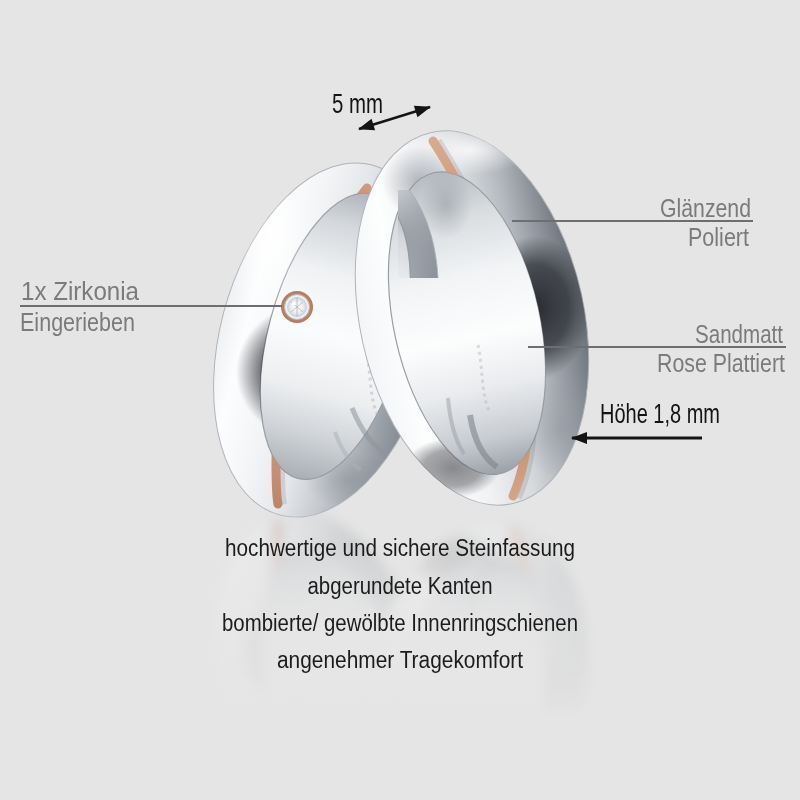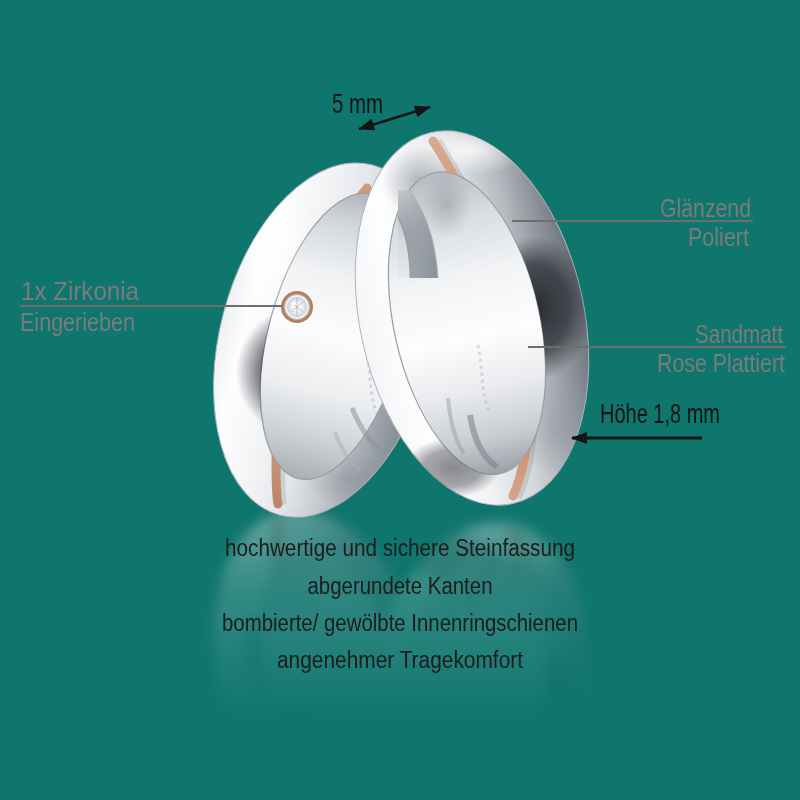--- a/index.html
+++ b/index.html
@@ -1,16 +1,16 @@
 <!DOCTYPE html>
 <html><head>
 <meta charset="utf-8">
 <style>
   html,body{margin:0;padding:0;background:#ffffff;}
-  .stage{position:relative;width:800px;height:800px;background:#0f766e;overflow:hidden;}
+  .stage{position:relative;width:800px;height:800px;background:#e5e5e5;overflow:hidden;}
   svg{display:block;}
   text{font-family:"Liberation Sans","DejaVu Sans",sans-serif;}
   .lbl-gray{fill:#7b7b7b;font-size:26px;}
   .lbl-black{fill:#141414;font-size:28px;}
   .feature{fill:#1c1c1c;font-size:23px;}
   .leader{stroke:#6e6e6e;stroke-width:2;fill:none;}
   .dim-arrow{stroke:#141414;fill:none;}
 </style>
 </head>
 <body>

